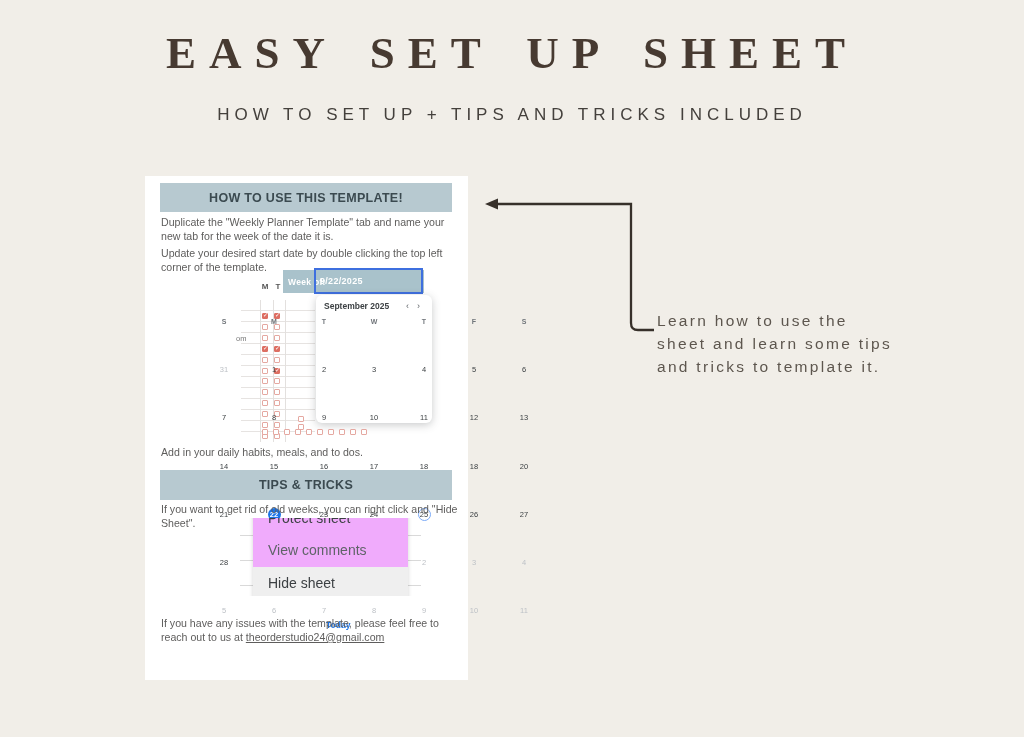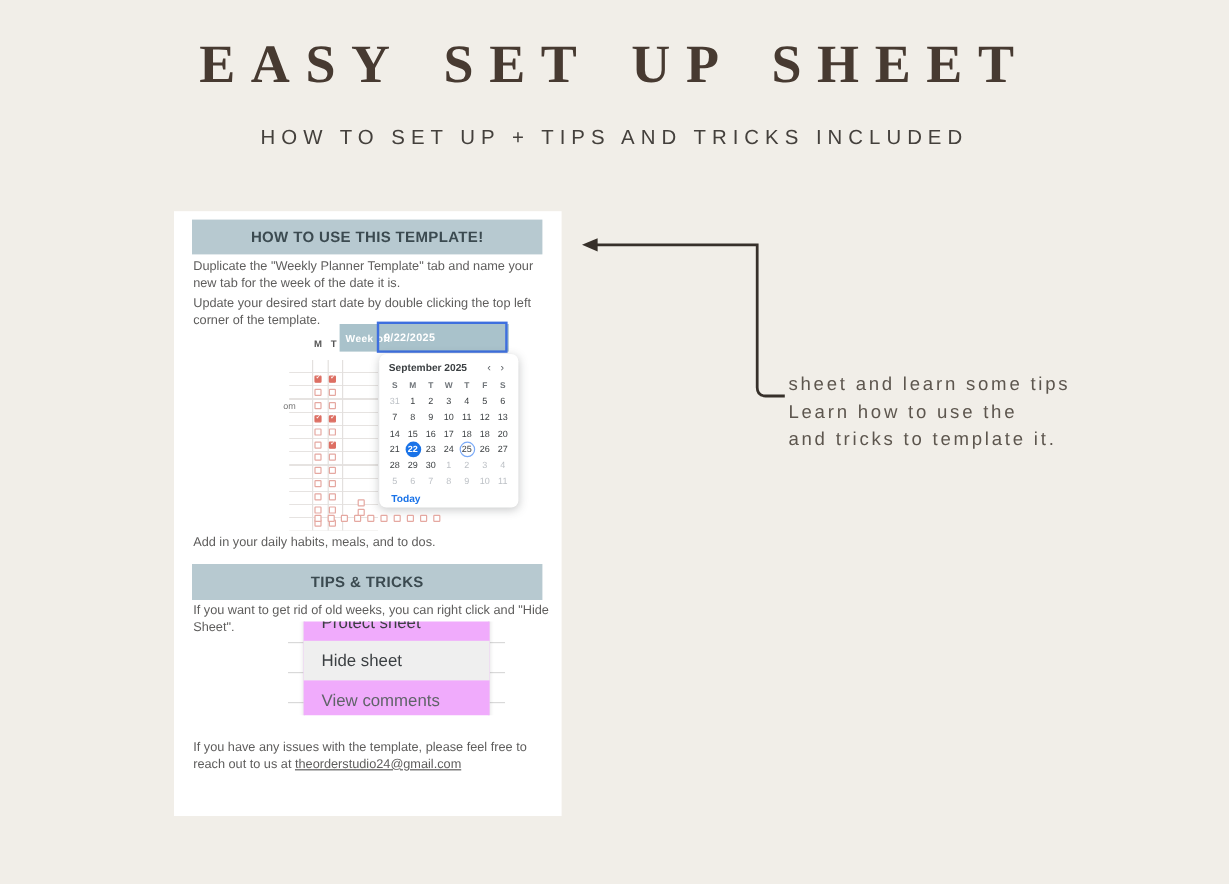--- a/index.html
+++ b/index.html
@@ -90,21 +90,21 @@
   .weekof-value{font-size:9px;font-weight:700;color:#fff;margin-left:4px;letter-spacing:.3px;}
   
   .calendar{
     position:absolute;left:171px;top:119px;width:116px;height:128px;
     background:#fff;border-radius:6px;box-shadow:0 2px 8px rgba(60,64,67,.28);
     padding:6px 5px 4px 5px;
   }
   .cal-head{display:flex;align-items:center;margin:0 3px 4px 3px;}
   .cal-month{font-size:8.5px;font-weight:700;color:#3c4043;flex:1;}
   .cal-nav{font-size:9px;color:#5f6368;padding:0 4px;cursor:default;}
-  .cal-grid{display:grid;grid-template-columns:repeat(7,15px);grid-auto-rows:13.2px;justify-content:center;}
+  .cal-grid{display:grid;grid-template-columns:repeat(7,15px);grid-auto-rows:13.2px;justify-content:center;gap:35px;}
   .cal-dow{font-size:7px;font-weight:700;color:#70757a;display:flex;align-items:center;justify-content:center;}
   .cal-day{
     font-size:7.5px;color:#3c4043;display:flex;align-items:center;justify-content:center;
     width:13px;height:13px;margin:auto;border-radius:50%;
   }
   .cal-day.muted{color:#bdc1c6;}
   .cal-day.selected{background:var(--gblue);color:#fff;font-weight:700;}
   .cal-day.today{border:1px solid #7baaf7;}
   .cal-today-link{font-size:8.5px;font-weight:700;color:var(--gblue);margin:3px 0 0 5px;}
   
@@ -289,32 +289,32 @@
 
   <div class="menu-frag">
     <div class="menu-gridline" style="top:17px;left:0;width:13px"></div>
     <div class="menu-gridline" style="top:42px;left:0;width:13px"></div>
     <div class="menu-gridline" style="top:67px;left:0;width:13px"></div>
     <div class="menu-gridline" style="top:17px;left:168px;width:13px"></div>
     <div class="menu-gridline" style="top:42px;left:168px;width:13px"></div>
     <div class="menu-gridline" style="top:67px;left:168px;width:13px"></div>
     <div class="menu-box" id="menu-box">
         <div class="menu-item clipped-top">Protect sheet</div>
+        <div class="menu-item clipped-bottom">View comments</div>
         <div class="menu-item highlighted">Hide sheet</div>
-        <div class="menu-item clipped-bottom">View comments</div>
       </div>
   </div>
 
   <div class="para" id="para-support">
     <span>If you have any issues with the template, please feel free to reach out to us at </span><span class="email-link">theorderstudio24@gmail.com</span>
   </div>
 </div>
 
 <svg class="arrow-svg" width="178" height="148" viewBox="0 0 178 148">
   <path d="M 10 8 H 147 V 127 Q 147 134 154 134 H 170" fill="none" stroke="#37302a" stroke-width="2.3"></path>
   <polygon points="1,8 14,2.5 14,13.5" fill="#37302a"></polygon>
 </svg>
 
 <div class="note-text" id="note-text">
+    <div class="">Learn how to use the</div>
     <div class="">sheet and learn some tips</div>
-    <div class="">Learn how to use the</div>
     <div class="">and tricks to template it.</div>
   </div>
 
 </body></html>

